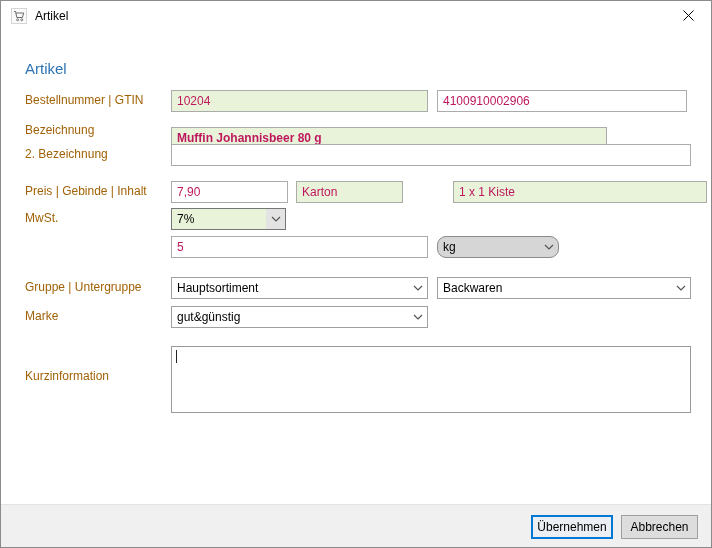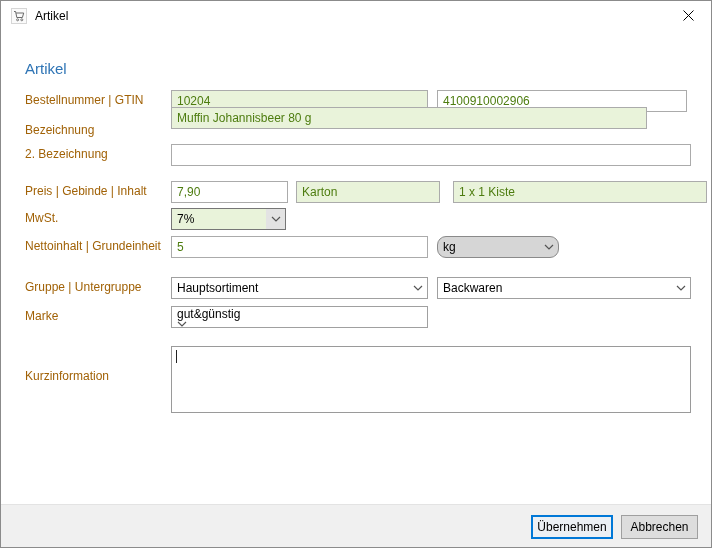--- a/index.html
+++ b/index.html
@@ -27,21 +27,21 @@
 
   
   .heading { position:absolute; left:24px; top:59px; font-size:15px; color:#2e74b5; }
 
   
   .lbl { position:absolute; left:24px; font-size:12px; color:#a16207; white-space:nowrap; }
 
   
   .txt {
     position:absolute; height:22px; border:1px solid #ababab; background:#ffffff;
-    font-family:"Liberation Sans", sans-serif; font-size:12px; color:#4d7c0f;
+    font-family:"Liberation Sans", sans-serif; font-size:12px; color:#be185d;
     padding:0 5px; outline:none;
   }
   .txt.green { background:#e9f3da; }
 
   
   .combo {
     position:absolute; height:22px; border:1px solid #a0a0a0; background:#ffffff;
     display:flex; align-items:stretch; font-size:12px; color:#000; cursor:default;
   }
   .combo .combo-text { flex:1; display:flex; align-items:center; padding-left:5px; overflow:hidden; white-space:nowrap; }
@@ -99,41 +99,40 @@
     </button>
   </div>
 
   <div class="heading">Artikel</div>
 
   <span class="lbl" style="top:92px">Bestellnummer | GTIN</span>
   <input class="txt green" style="left: 170px; top: 89px; width: 257px;" value="10204">
   <input class="txt" style="left: 436px; top: 89px; width: 250px;" value="4100910002906">
 
   <span class="lbl" style="top:122px">Bezeichnung</span>
-  <input class="txt green" style="left: 170px; top: 106px; width: 476px;" value="Muffin Johannisbeer 80 g">
+  <input class="txt green" style="left: 170px; top: 126px; width: 436px; font-weight: bold;" value="Muffin Johannisbeer 80 g">
 
   <span class="lbl" style="top:146px">2. Bezeichnung</span>
   <input class="txt" style="left: 170px; top: 143px; width: 520px;" value="">
 
   <span class="lbl" style="top:183px">Preis | Gebinde | Inhalt</span>
   <input class="txt" style="left: 170px; top: 180px; width: 117px;" value="7,90">
-  <input class="txt green" style="left: 295px; top: 180px; width: 144px;" value="Karton">
+  <input class="txt green" style="left: 295px; top: 180px; width: 107px;" value="Karton">
   <input class="txt green" style="left: 436px; top: 180px; width: 254px; margin-left: 16px;" value="1 x 1 Kiste">
 
   <span class="lbl" style="top:210px">MwSt.</span>
   <div class="combo green" style="left:170px; top:207px; width:115px;">
     <span class="combo-text">7%</span>
     <span class="combo-arrow">
       <svg width="10" height="6" viewBox="0 0 10 6">
           <polyline points="1,1 5,5 9,1" fill="none" stroke="#555" stroke-width="1.2"></polyline>
         </svg>
     </span>
   </div>
 
-  <span class="lbl" style="top:238px">Nettoinhalt | Grundeinheit</span>
   <input class="txt" style="left: 170px; top: 235px; width: 257px;" value="5">
   <div class="combo gray" style="left:436px; top:235px; width:122px;border-radius:9px;">
     <span class="combo-text">kg</span>
     <span class="combo-arrow">
       <svg width="10" height="6" viewBox="0 0 10 6">
           <polyline points="1,1 5,5 9,1" fill="none" stroke="#555" stroke-width="1.2"></polyline>
         </svg>
     </span>
   </div>
 
@@ -149,21 +148,21 @@
   <div class="combo" style="left:170px; top:276px; width:257px;">
     <span class="combo-text">Hauptsortiment</span>
     <span class="combo-arrow">
       <svg width="10" height="6" viewBox="0 0 10 6">
           <polyline points="1,1 5,5 9,1" fill="none" stroke="#555" stroke-width="1.2"></polyline>
         </svg>
     </span>
   </div>
 
   <span class="lbl" style="top:308px">Marke</span>
-  <div class="combo" style="left:170px; top:305px; width:257px;flex-direction:column;">
+  <div class="combo" style="left:170px; top:305px; width:257px;">
     <span class="combo-text">gut&amp;günstig</span>
     <span class="combo-arrow">
       <svg width="10" height="6" viewBox="0 0 10 6">
           <polyline points="1,1 5,5 9,1" fill="none" stroke="#555" stroke-width="1.2"></polyline>
         </svg>
     </span>
   </div>
 
   <span class="lbl" style="top:368px">Kurzinformation</span>
   <textarea class="multiline" style=""></textarea>

